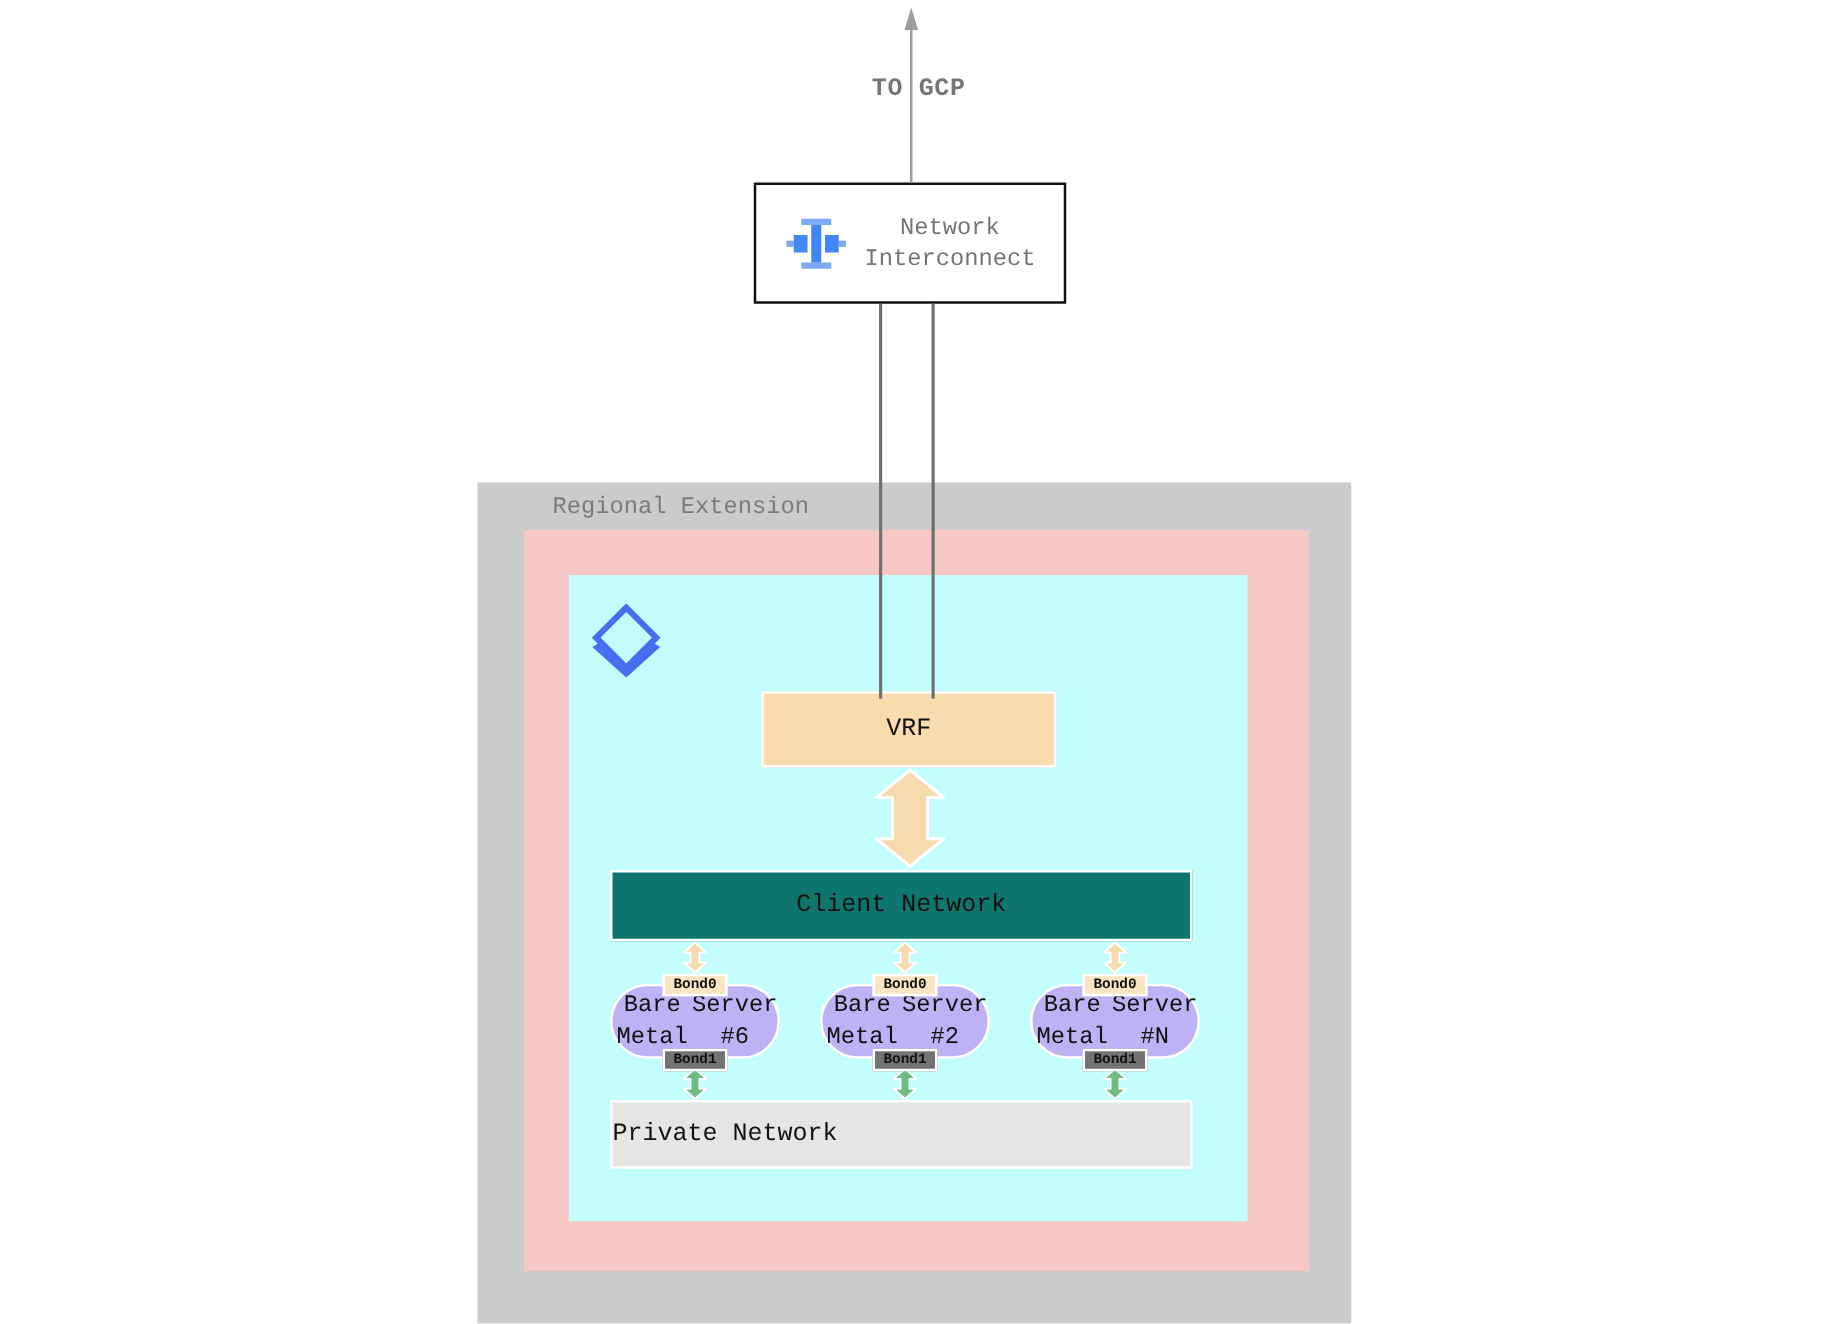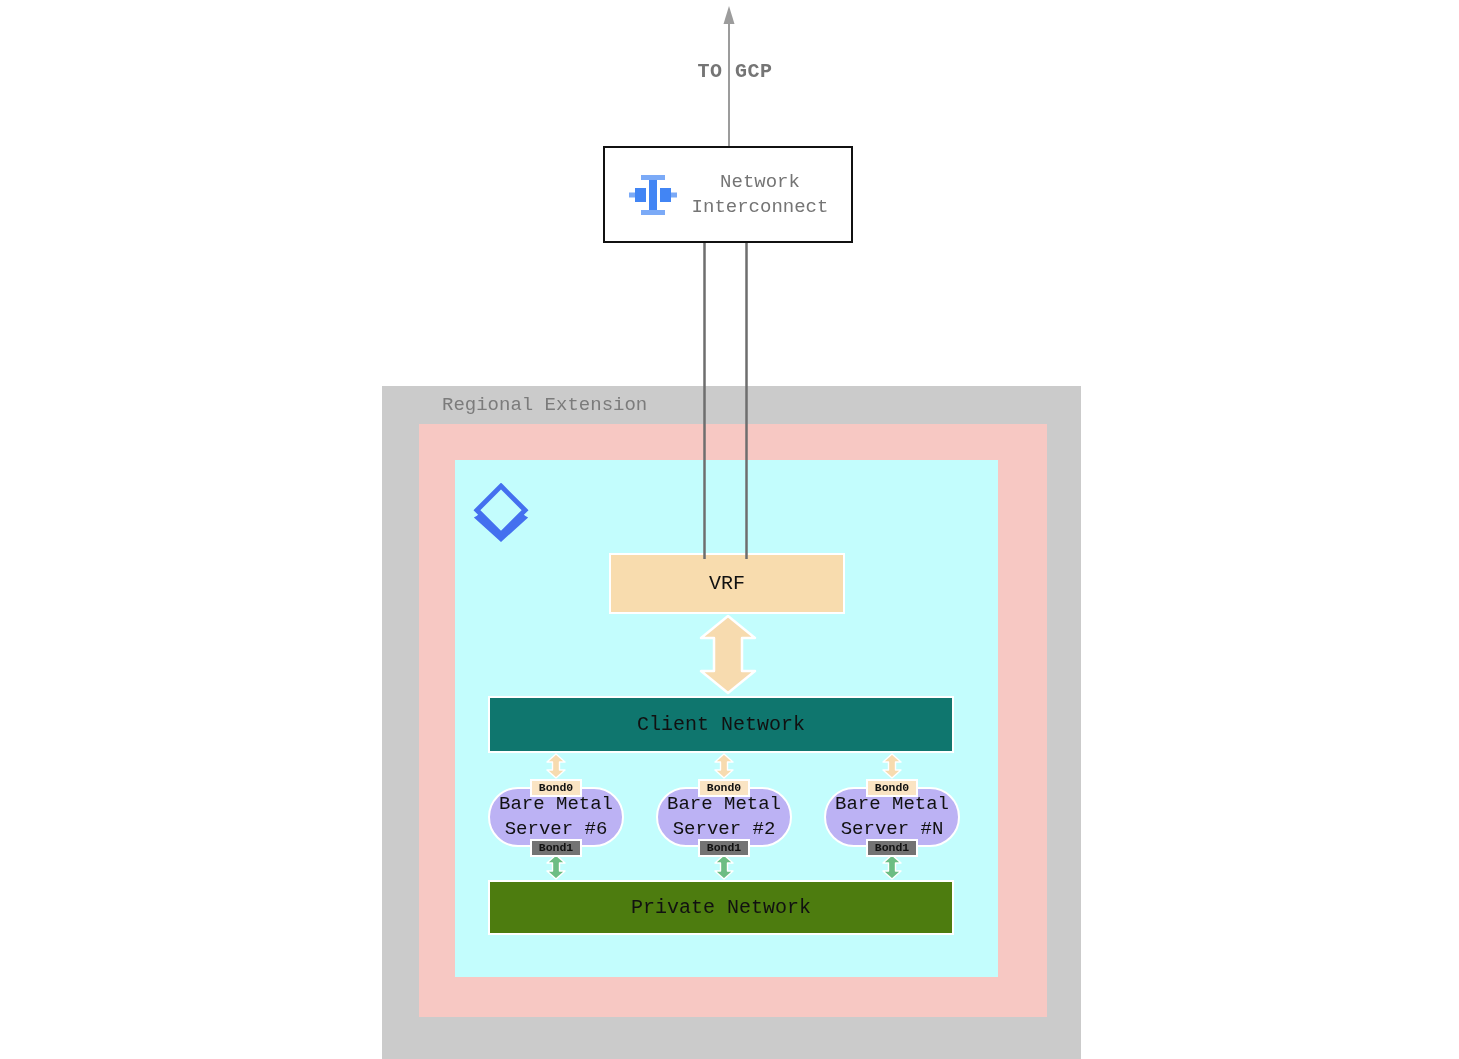--- a/index.html
+++ b/index.html
@@ -32,38 +32,38 @@
     font-size:20px;font-weight:500;color:#111;z-index:2;
   }
   .big-arrow{position:absolute;left:698px;top:614px;z-index:2;}
   .client-box{
     position:absolute;left:488px;top:696px;width:466px;height:57px;box-sizing:border-box;
     background:#0f766e;border:2px solid #ffffff;display:flex;align-items:center;justify-content:center;
     font-size:20px;font-weight:500;color:#111;z-index:2;
   }
   .private-box{
     position:absolute;left:488px;top:880px;width:466px;height:55px;box-sizing:border-box;
-    background:#4d7c0f;border:2px solid #ffffff;display:flex;align-items:center;justify-content:center;
+    background:#e5e5e5;border:2px solid #ffffff;display:flex;align-items:center;justify-content:flex-start;
     font-size:20px;font-weight:500;color:#111;z-index:2;
   }
 
   .server-group{position:absolute;top:753px;width:136px;height:136px;z-index:3;}
   .sg-1{left:488px;} .sg-2{left:656px;} .sg-3{left:824px;}
   .sg-arrow-top{position:absolute;left:58px;top:0px;}
   .sg-arrow-bottom{position:absolute;left:58px;top:101px;}
   .bond{
     position:absolute;left:42px;width:52px;height:18px;box-sizing:border-box;border:2px solid #ffffff;
     font-size:11.5px;font-weight:bold;color:#111;text-align:center;line-height:14px;z-index:5;
   }
   .bond0{top:26px;background:#FAE4C3;}
   .bond1{top:86px;background:#737373;}
   .server-pill{
     position:absolute;left:0;top:34px;width:136px;height:60px;box-sizing:border-box;
     background:#BCB2F4;border:2px solid #ffffff;border-radius:30px;
-    display:flex;flex-direction:column;align-items:center;justify-content:center;
+    display:flex;align-items:center;justify-content:center;
     font-size:19px;font-weight:500;color:#111;line-height:1.3;z-index:4;text-align:center;
   }
 </style>
 </head>
 <body>
 
 <div class="canvas">
 
   <svg class="overlay-svg">
     <polygon points="729,6 723.5,24 734.5,24" fill="#9C9C9C"></polygon>

